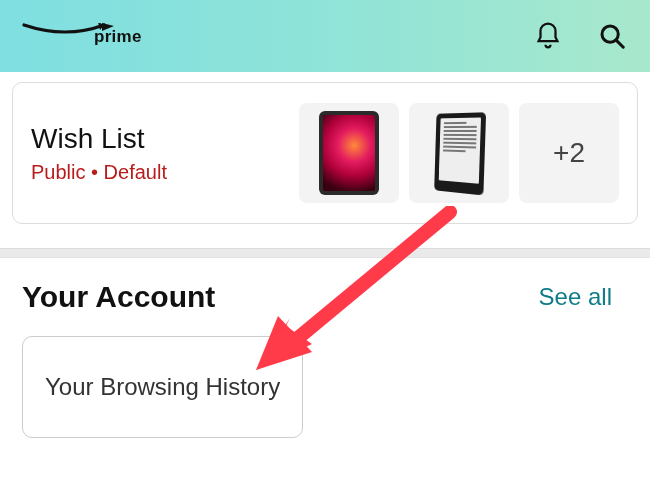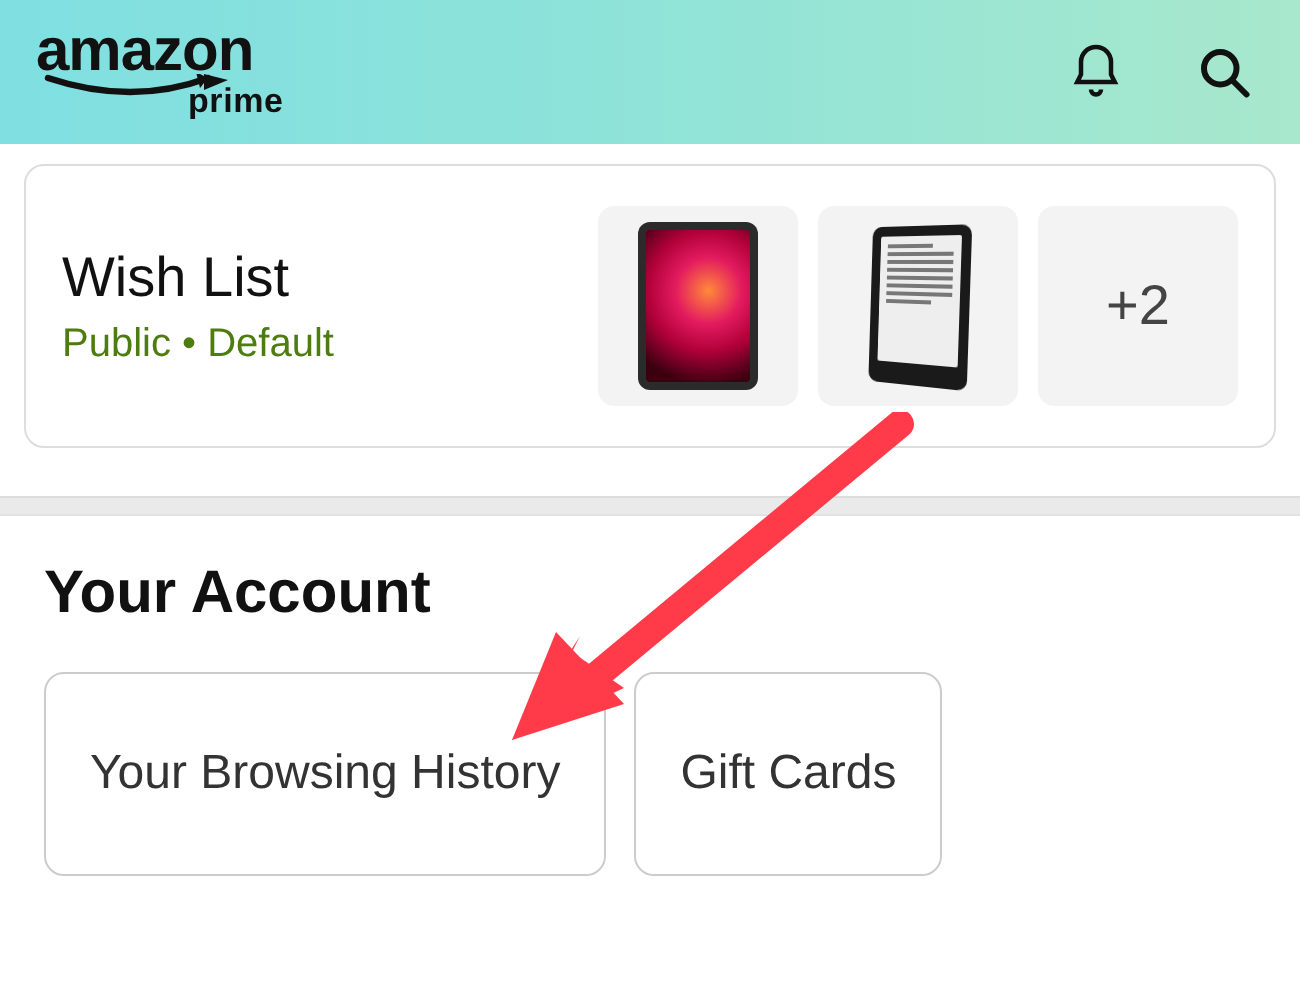--- a/index.html
+++ b/index.html
@@ -25,21 +25,21 @@
     border: 1px solid #ddd;
     border-radius: 10px;
     padding: 20px 18px;
     display: flex;
     align-items: center;
     justify-content: space-between;
     gap: 12px;
   }
   .wishlist-text { flex: 1; }
   .wishlist-title { font-size: 28px; font-weight: 500; color: #111; margin-bottom: 6px; }
-  .wishlist-sub { font-size: 20px; color: #4d7c0f; }
+  .wishlist-sub { font-size: 20px; color: #b91c1c; }
   .wishlist-thumbs { display: flex; gap: 10px; }
   .thumb {
     width: 100px; height: 100px;
     background: #f3f3f3;
     border-radius: 8px;
     display: flex; align-items: center; justify-content: center;
     position: relative; overflow: hidden;
   }
   .thumb-more { font-size: 28px; color: #444; font-weight: 400; }
   
@@ -71,21 +71,20 @@
   }
 
   
   .arrow-wrap { position: absolute; left: 250px; top: 206px; width: 220px; height: 170px; pointer-events: none; }
 </style>
 </head>
 <body>
 
 <div class="header">
   <div class="logo">
-    <span class="logo-amazon">amazon</span>
     <svg class="logo-smile" viewBox="0 0 110 14">
       <path d="M6 2 Q48 16 86 2" stroke="#111" stroke-width="3.2" fill="none" stroke-linecap="round"></path>
       <path d="M86 2 L80 -1 L82 7 Z" fill="#111" transform="translate(0,0)"></path>
       <polygon points="84,0 96,3 84,8" fill="#111"></polygon>
     </svg>
     <span class="logo-prime">prime</span>
   </div>
   <div class="header-icons">
     <div class="icon-btn">
       <svg width="30" height="30" viewBox="0 0 24 24" fill="none" stroke="#111" stroke-width="1.8">
@@ -135,24 +134,24 @@
       <span class="thumb-more">+2</span>
     </div>
   </div>
 </div>
 
 <div class="divider"></div>
 
 <div class="account-section">
   <div class="account-head">
     <div class="account-title">Your Account</div>
+    <div class="see-all">See all</div>
   </div>
   <div class="chips-row">
     <div class="chip">Your Browsing History</div>
-    <div class="chip">Gift Cards</div>
   </div>
 </div>
 
 <svg class="arrow-wrap" viewBox="0 0 220 170">
   <defs>
     <marker id="ah" markerWidth="1" markerHeight="1"></marker>
   </defs>
   <path d="M200 6 L36 142" stroke="#ff3b4a" stroke-width="14" stroke-linecap="round"></path>
   <polygon points="8,162 58,140 20,152 40,112" fill="#ff3b4a"></polygon>
   <polygon points="6,164 62,138 36,120" fill="#ff3b4a"></polygon>

